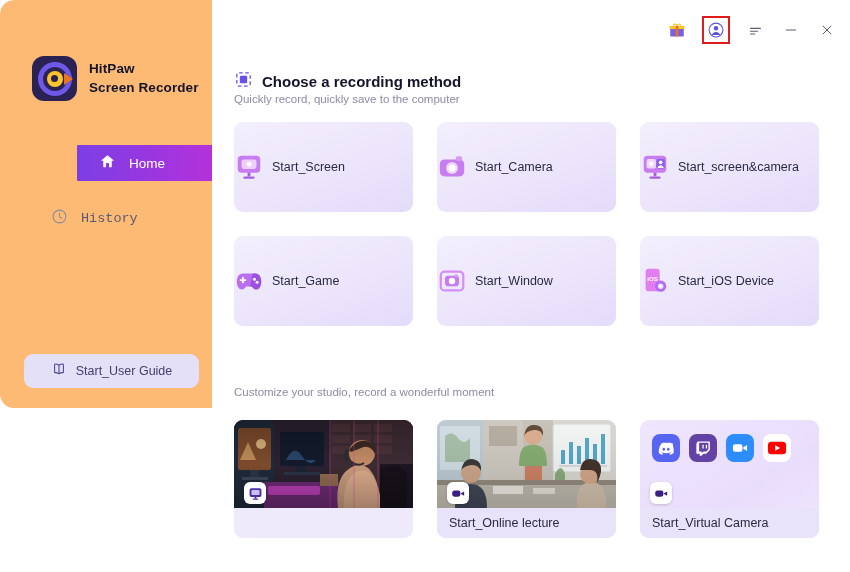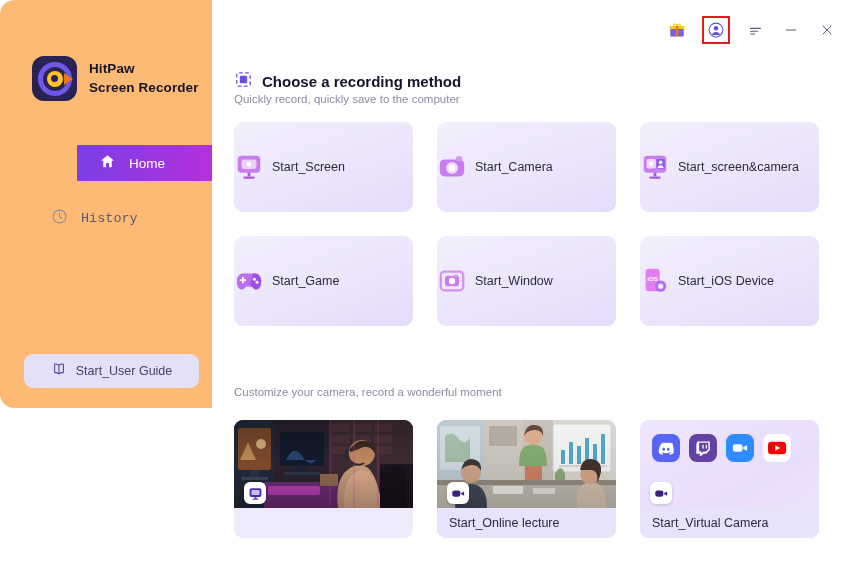--- a/index.html
+++ b/index.html
@@ -338,21 +338,21 @@
               <text x="13.5" y="16.5" font-size="6.6" font-family="Liberation Sans, sans-serif" font-weight="bold" fill="#fff" text-anchor="middle">iOS</text>
               <circle cx="22" cy="21.5" r="6" fill="#b06ef0"></circle>
               <circle cx="22" cy="21.5" r="2.9" fill="#f2e0fd"></circle>
               <circle cx="22" cy="21.5" r="1.3" fill="#fff"></circle>
             </svg>
           </span>
           <span class="lbl">Start_iOS Device</span>
         </div>
       </div>
 
-    <div class="sec-sub" style="top:386px;">Customize your camera, record a wonderful moment</div>
+    <div class="sec-sub" style="top:386px;">Customize your studio, record a wonderful moment</div>
 
     <div class="lgrid" id="livestream-grid" style="top:420px;">
         <div class="lcard">
           <div class="lthumb"><svg width="179" height="88" viewBox="0 0 179 88" preserveAspectRatio="none">
               <rect width="179" height="88" fill="#2b2130"></rect>
               <rect x="96" y="0" width="83" height="88" fill="#3d2b33"></rect>
               <g fill="#5a3a3f" opacity=".55">
                 <rect x="98" y="4" width="18" height="8"></rect>
                 <rect x="119" y="4" width="18" height="8"></rect>
                 <rect x="140" y="4" width="18" height="8"></rect>

